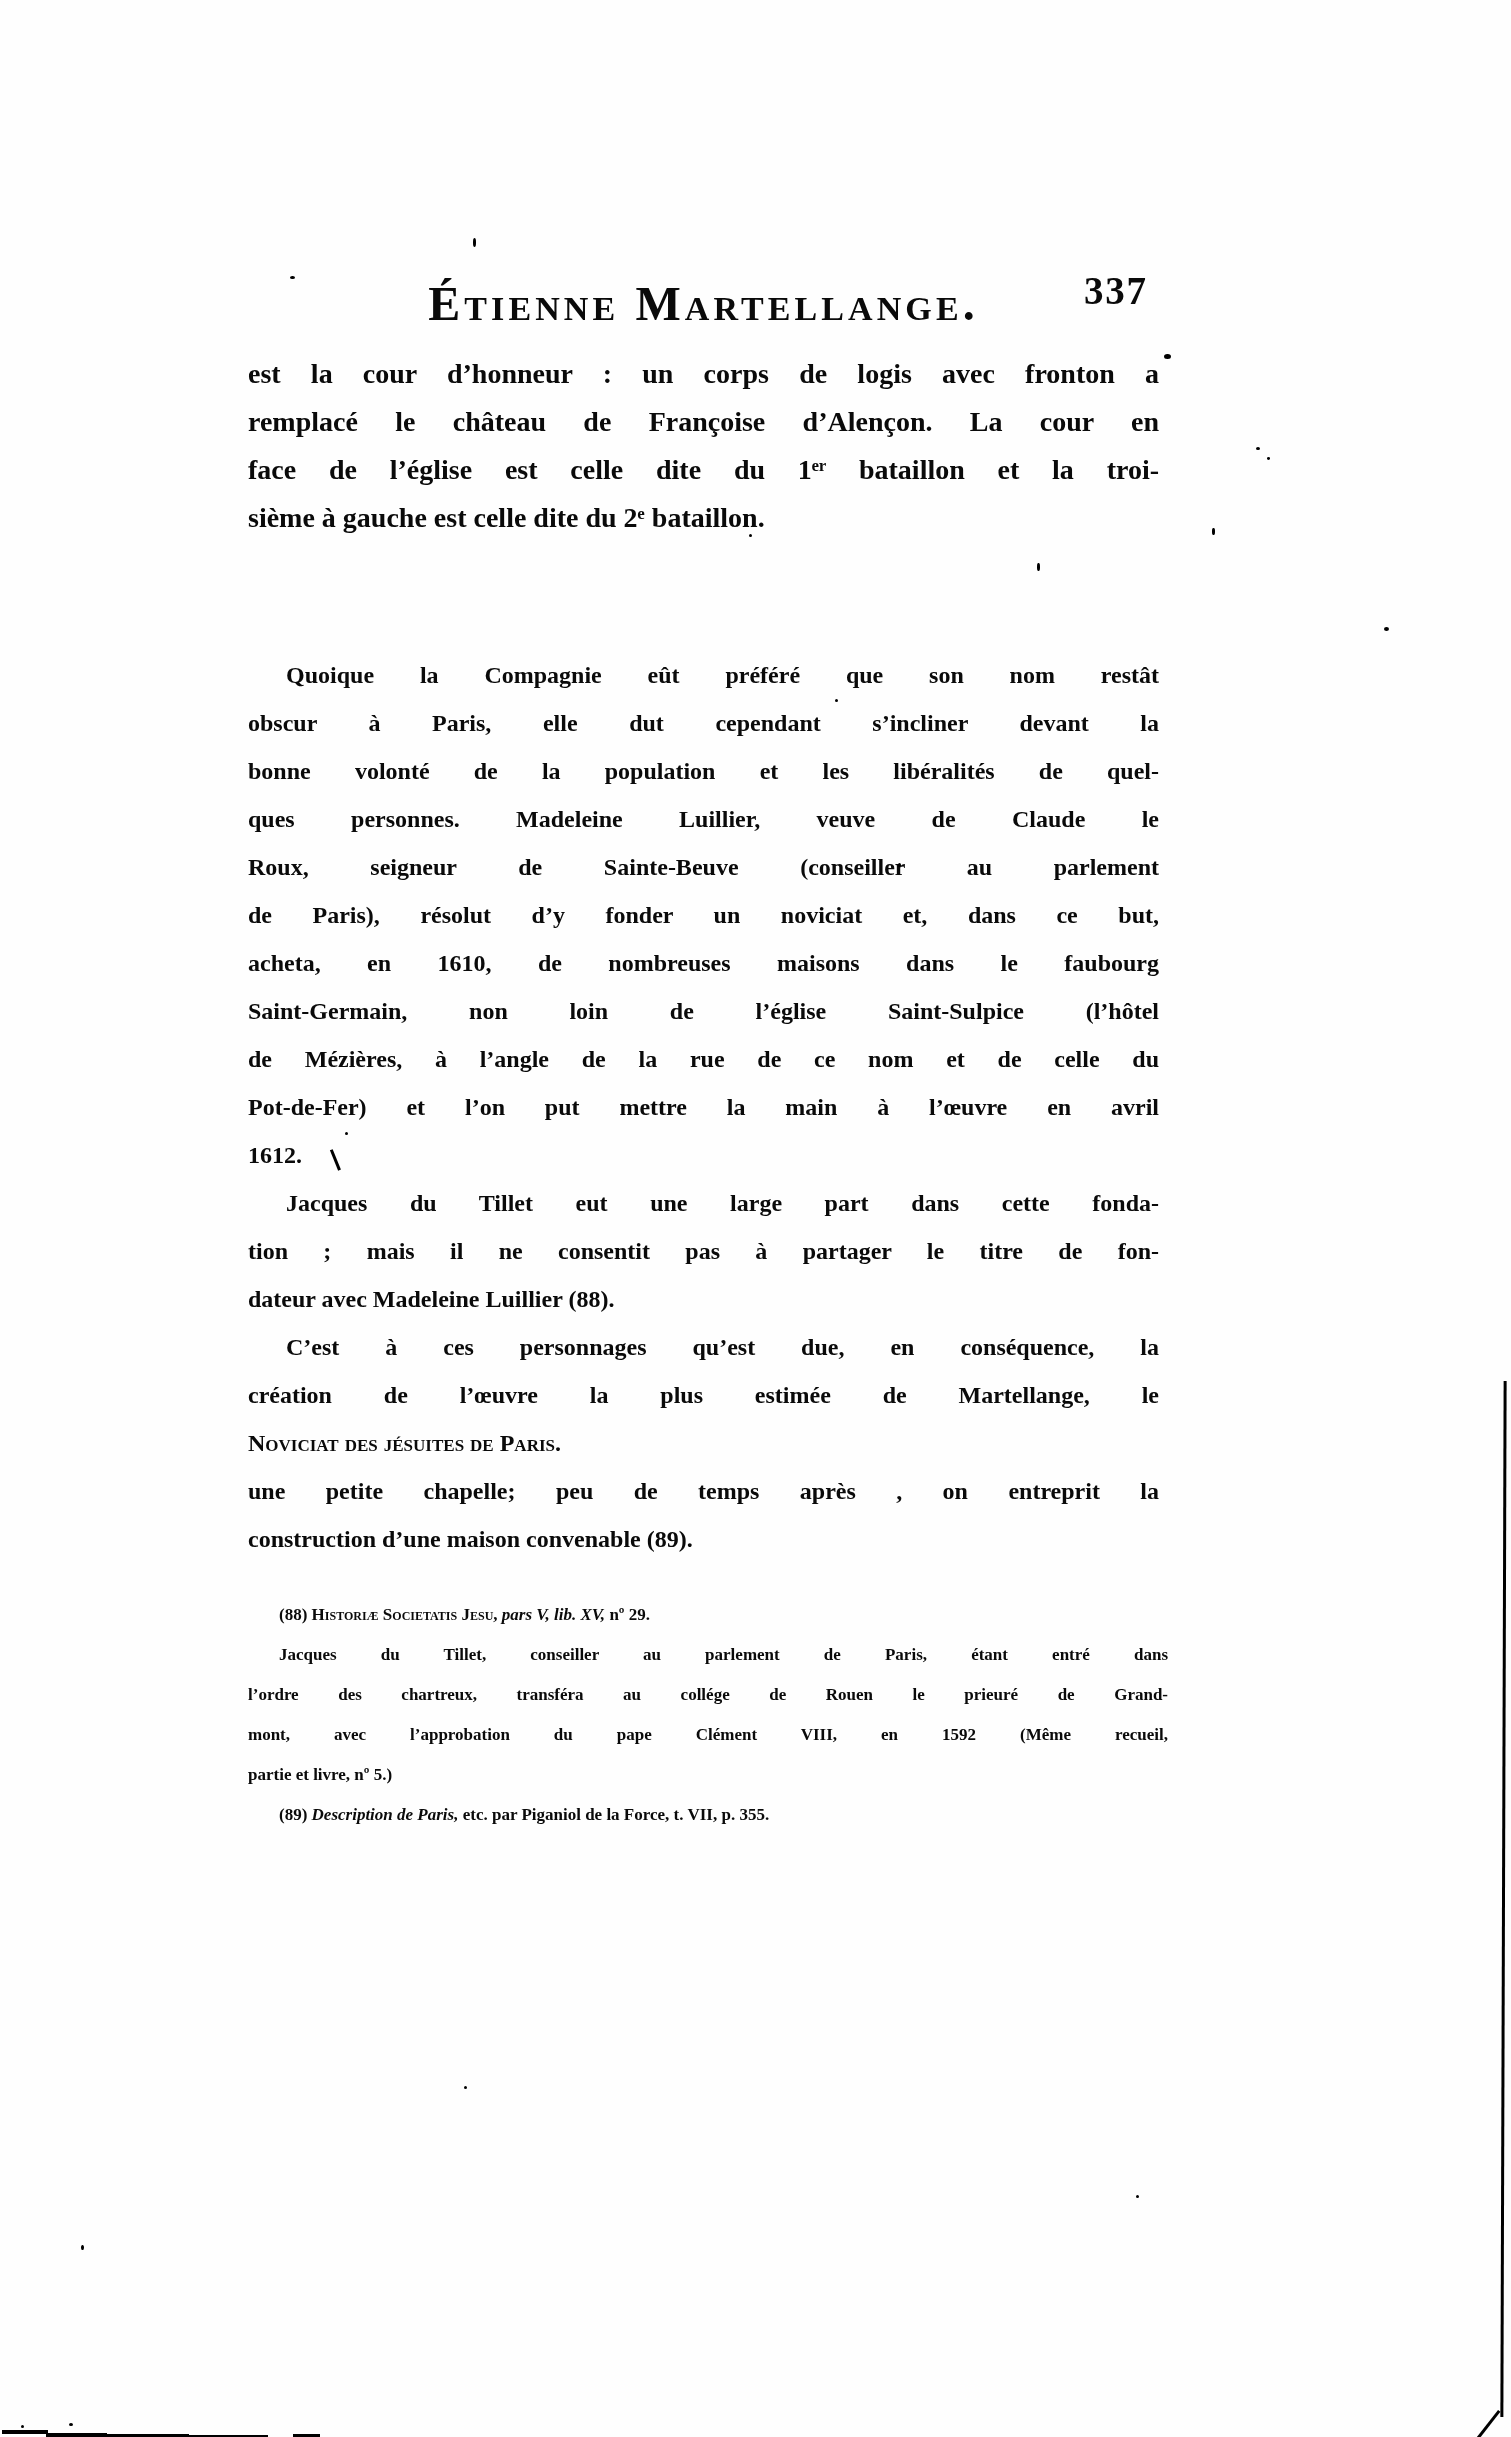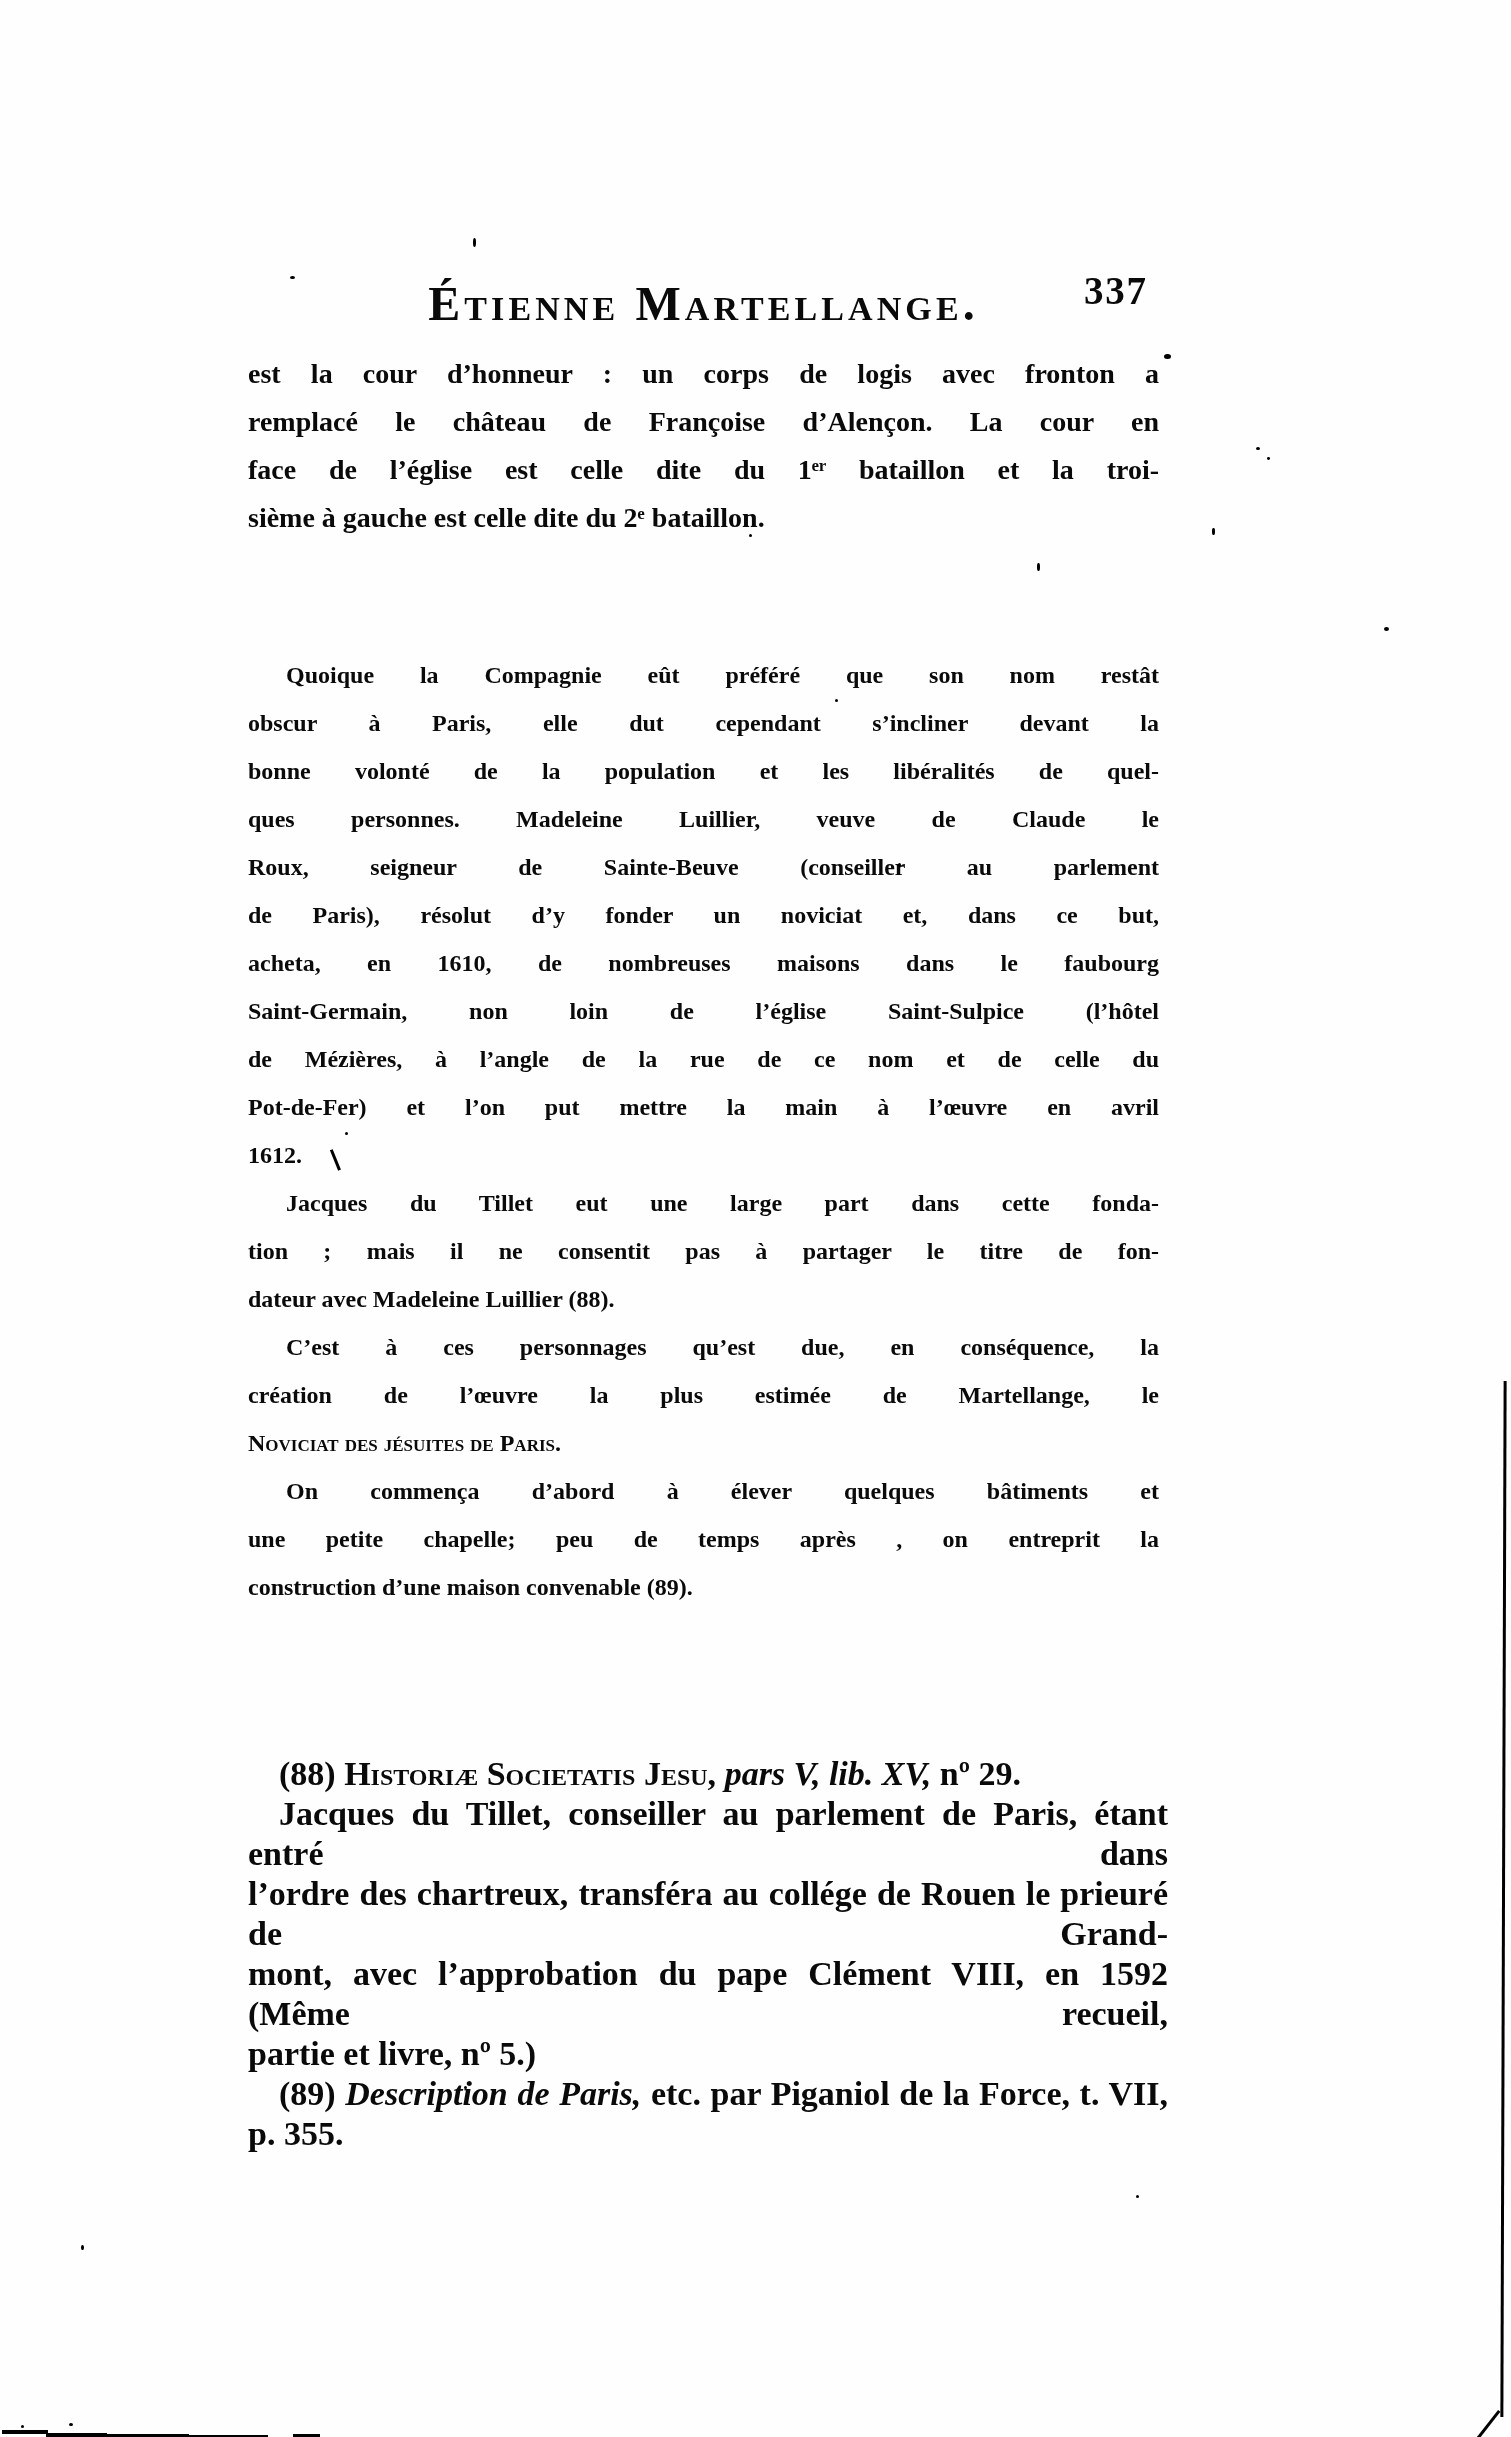--- a/index.html
+++ b/index.html
@@ -24,21 +24,21 @@
   }
   .pagenum {
     position: absolute;
     left: 1084px; top: 268px;
     font-size: 39px;
     letter-spacing: 1.7px;
   }
   .block { position: absolute; left: 248px; width: 911px; }
   .b1 { top: 350px;  font-size: 28px; line-height: 48px; }
   .b2 { top: 651px;  font-size: 24px; line-height: 48px; }
-  .fn { top: 1754px; width: 920px; font-size: 34px; line-height: 40px; }
+  .fn { top: 1595px; width: 920px; font-size: 17px; line-height: 40px; }
   .line { text-align: justify; text-align-last: justify; text-justify: inter-word; }
   .ns   { text-align-last: left; }
   .ind  { text-indent: 38px; }
   .ind-s{ text-indent: 31px; }
   .sc   { font-variant: small-caps; }
   .it   { font-style: italic; }
   
   .sp { position: absolute; background: #000; border-radius: 50%; }
   .mark { position: absolute; background: #000; }
   .vline  { left: 1502px; top: 1381px; width: 2.5px; height: 1036px; transform: rotate(0.18deg); }
@@ -76,21 +76,20 @@
     <div class="line">Saint-Germain, non loin de l’église Saint-Sulpice (l’hôtel</div>
     <div class="line">de Mézières, à l’angle de la rue de ce nom et de celle du</div>
     <div class="line">Pot-de-Fer) et l’on put mettre la main à l’œuvre en avril</div>
     <div class="line ns">1612.</div>
     <div class="line ind">Jacques du Tillet eut une large part dans cette fonda-</div>
     <div class="line">tion ; mais il ne consentit pas à partager le titre de fon-</div>
     <div class="line ns">dateur avec Madeleine Luillier (88).</div>
     <div class="line ind">C’est à ces personnages qu’est due, en conséquence, la</div>
     <div class="line">création de l’œuvre la plus estimée de Martellange, le</div>
     <div class="line ns sc">Noviciat des jésuites de Paris.</div>
-    <div class="line ind">On commença d’abord à élever quelques bâtiments et</div>
     <div class="line">une petite chapelle; peu de temps après , on entreprit la</div>
     <div class="line ns">construction d’une maison convenable (89).</div>
   </div>
 
   <div class="block fn">
     <div class="line ns ind-s">
       <span>(88) </span><span class="sc">Historiæ Societatis Jesu, </span><span class="it">pars V, lib. XV,</span><span> nº 29.</span>
     </div>
     <div class="line ind-s">Jacques du Tillet, conseiller au parlement de Paris, étant entré dans</div>
     <div class="line">l’ordre des chartreux, transféra au collége de Rouen le prieuré de Grand-</div>

